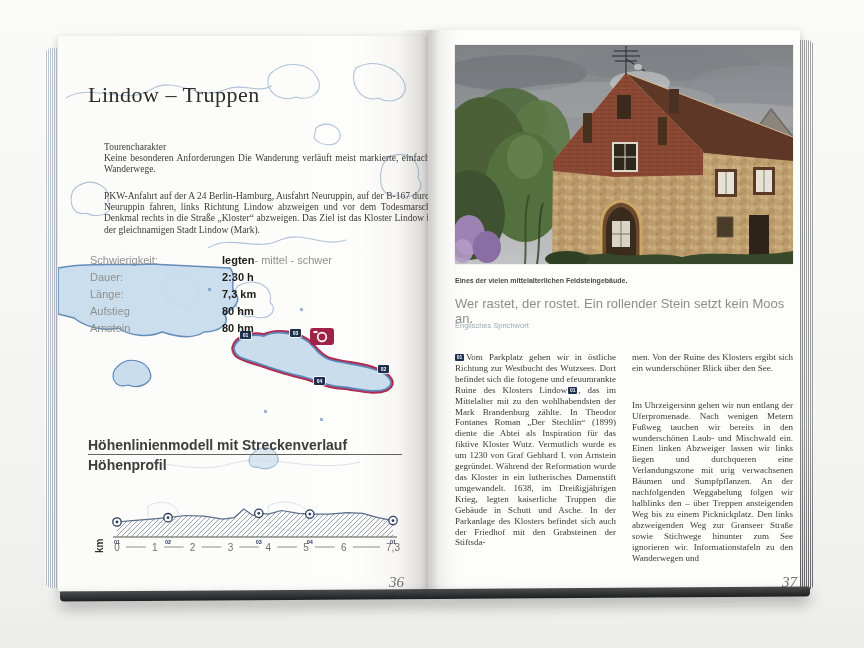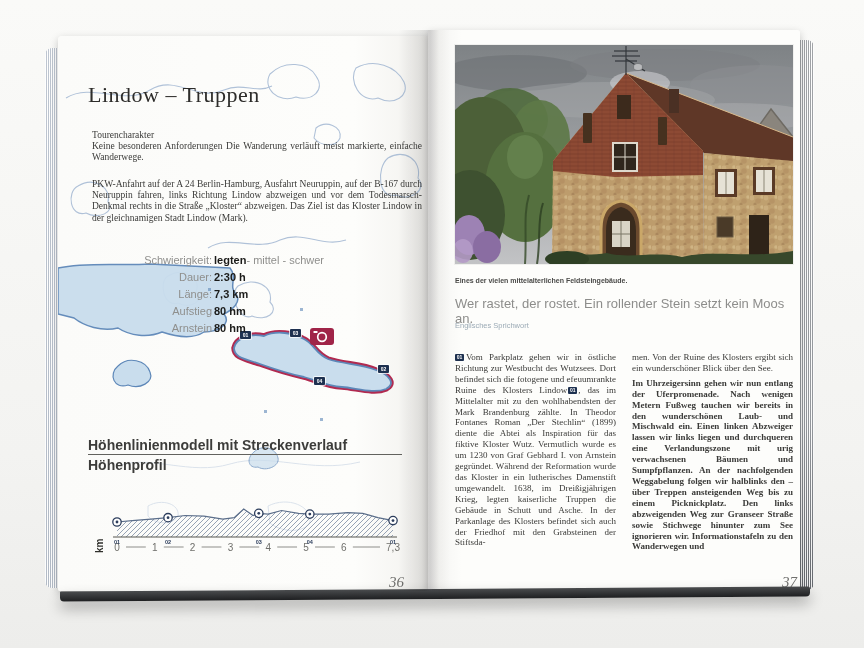--- a/index.html
+++ b/index.html
@@ -30,25 +30,25 @@
     box-shadow:0 7px 14px rgba(0,0,0,0.30);}
   .spine-shadow{position:absolute;left:398px;top:30px;width:64px;height:561px;z-index:3;pointer-events:none;
     background:linear-gradient(90deg, rgba(0,0,0,0) 0%, rgba(0,0,0,0.10) 42%, rgba(60,60,70,0.18) 50%, rgba(0,0,0,0.03) 64%, rgba(0,0,0,0) 100%);}
 
   
   .map-svg{position:absolute;left:0;top:0;z-index:0;}
   .lp-content{position:absolute;z-index:2;}
   .lp-title{left:30px;top:46px;width:330px;
     font-family:"Liberation Serif",serif;font-size:22px;letter-spacing:.5px;color:#2d2c2a;}
   .tblock{left:30px;width:330px;font-family:"Liberation Serif",serif;font-size:9.5px;
-    line-height:11.2px;color:#3a3a38;text-align:justify;margin:4px;}
+    line-height:11.2px;color:#3a3a38;text-align:justify;margin:16px;}
   .b1{top:90px;} .b2{top:139px;}
   .blockhead{display:block;}
   .info{left:32px;top:216px;width:300px;font-size:11px;line-height:17px;color:#8f8f8d;}
-  .info-label{display:inline-block;width:122px;text-align:right;padding-right:2px;}
+  .info-label{display:inline-block;width:122px;text-align:left;padding-right:10px;}
   .info-value{font-weight:bold;color:#1c1c1a;}
   .info-rest{margin-left:0;color:#8f8f8d;}
   .wp{position:absolute;z-index:2;width:11px;height:8px;background:#1e3150;border-radius:1px;
     color:#fff;font-size:5px;line-height:8px;font-weight:bold;text-align:center;
     box-shadow:0 0 0 1px rgba(255,255,255,.75);}
   .cam{position:absolute;z-index:2;}
   .mapcaps{left:30px;top:404px;width:314px;font-size:14px;font-weight:bold;color:#3c3c3a;line-height:10px;}
   .mapcaps hr{border:none;border-top:1px solid #62625e;margin:4px 0 5px 0;}
   #profile-svg{position:absolute;left:30px;top:464px;z-index:2;}
   .pagenum{width:316px;text-align:right;font-family:"Liberation Serif",serif;
@@ -56,21 +56,21 @@
   .pn-l{left:30px;top:538px;} .pn-r{left:31px;top:544px;width:338px;}
 
   
   .photo{position:absolute;left:27px;top:15px;width:338px;height:219px;z-index:2;box-shadow:0 0 0 1px rgba(0,0,0,0.05);}
   .caption{left:27px;top:247px;width:338px;font-size:7px;font-weight:bold;color:#4a4a48;}
   .quote{left:27px;top:266px;width:338px;font-size:13px;color:#8d8d8b;}
   .quote-src{left:27px;top:291px;width:338px;font-size:7.5px;color:#9cabb6;}
   .col{top:322px;width:161px;font-family:"Liberation Serif",serif;font-size:9px;
     line-height:10.9px;color:#3a3a38;text-align:justify;}
   .col1{left:27px;} .col2{left:204px;}
-  .col p{margin:0;} .col p + p{margin-top:4px;font-weight:bold;}
+  .col p{margin:0;} .col p + p{margin-top:26px;}
   .ib{display:inline-block;width:9px;height:7px;background:#1e3150;border-radius:1px;color:#fff;
     font-family:"Liberation Sans",sans-serif;font-size:5px;line-height:7px;font-weight:bold;
     text-align:center;vertical-align:1px;margin:0 2px 0 0;}
   .ib2{margin:0 1px;}
 </style>
 </head>
 <body>
 
 <div>
   <div class="edge-left"></div>

